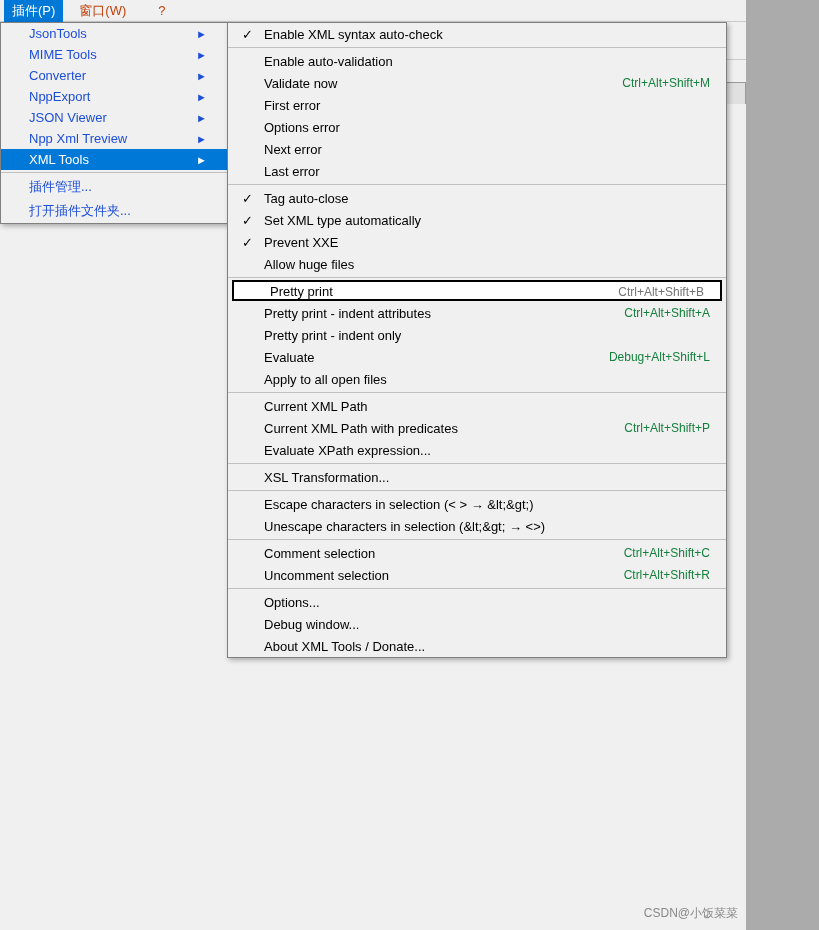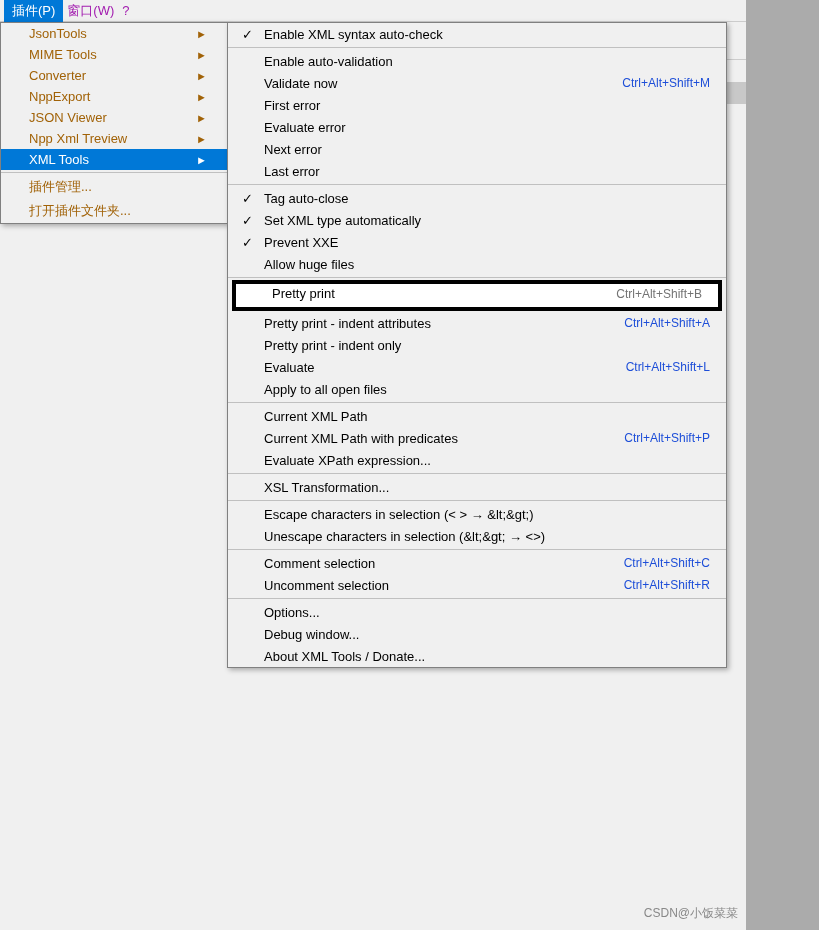--- a/index.html
+++ b/index.html
@@ -12,37 +12,38 @@
       overflow: hidden;
       position: relative;
     }
 
     
     .app-bg {
       width: 746px;
       height: 930px;
       background: #f0f0f0;
       position: relative;
+      text-align: right;
     }
 
     
     .menubar {
       height: 22px;
       background: #f0f0f0;
       display: flex;
       align-items: center;
       padding: 0 4px;
       border-bottom: 1px solid #ccc;
     }
 
     .menubar-item {
-      padding: 2px 4px;
+      padding: 2px 16px;
       cursor: pointer;
       font-size: 13px;
-      color: #a21caf;
+      color: #c2410c;
     }
 
     
     .plugin-menu {
       position: absolute;
       top: 60px;
       left: 0;
       width: 228px;
       background: #f0f0f0;
       border: 1px solid #808080;
@@ -51,21 +52,21 @@
       z-index: 100;
     }
 
     .menu-item {
       display: flex;
       align-items: center;
       justify-content: space-between;
       padding: 3px 20px 3px 28px;
       cursor: pointer;
       font-size: 13px;
-      color: #a16207;
+      color: #1d4ed8;
       white-space: nowrap;
       position: relative;
     }
 
     .menu-item.active, .menu-item.highlighted {
       background: #0078d7;
       color: white;
       gap: 42px;
     }
 
@@ -101,42 +102,42 @@
       cursor: pointer;
       font-size: 13px;
       color: #000;
       white-space: nowrap;
       position: relative;
       min-height: 22px;
     }
 
     .xml-menu-item .shortcut {
       margin-left: 30px;
-      color: #1d4ed8;
+      color: #15803d;
       font-size: 12px;
     }
 
     .xml-menu-item .check-mark {
       position: absolute;
       left: 14px;
       font-size: 13px;
     }
 
     .xml-menu-divider {
       height: 1px;
       background: #c0c0c0;
       margin: 2px 0;
     }
 
     
     .pretty-print-highlighted {
       background: #fff;
-      border: 4px solid #000000;
+      border: 2px solid #000000;
       margin: 1px 4px;
-      padding: 2px 16px 6px 36px;
+      padding: 2px 16px 0 36px;
       display: flex;
       align-items: center;
       justify-content: space-between;
       cursor: pointer;
       font-size: 13px;
       color: #000;
     }
 
     .pretty-print-highlighted .shortcut {
       margin-left: 30px;
@@ -288,21 +289,21 @@
     </div>
     <div class="xml-menu-item">
       <span>Validate now</span>
       <span class="shortcut">Ctrl+Alt+Shift+M</span>
     </div>
     <div class="xml-menu-item">
       <span>First error</span>
       <span class="shortcut"></span>
     </div>
     <div class="xml-menu-item">
-      <span>Evaluate error</span>
+      <span>Options error</span>
       <span class="shortcut"></span>
     </div>
     <div class="xml-menu-item">
       <span>Next error</span>
       <span class="shortcut"></span>
     </div>
     <div class="xml-menu-item">
       <span>Last error</span>
       <span class="shortcut"></span>
     </div>
@@ -341,21 +342,21 @@
     <div class="xml-menu-item">
       <span>Pretty print - indent attributes</span>
       <span class="shortcut">Ctrl+Alt+Shift+A</span>
     </div>
     <div class="xml-menu-item">
       <span>Pretty print - indent only</span>
       <span class="shortcut"></span>
     </div>
     <div class="xml-menu-item">
       <span>Evaluate</span>
-      <span class="shortcut">Ctrl+Alt+Shift+L</span>
+      <span class="shortcut">Debug+Alt+Shift+L</span>
     </div>
     <div class="xml-menu-item">
       <span>Apply to all open files</span>
       <span class="shortcut"></span>
     </div>
 
     <div class="xml-menu-divider"></div>
 
     <div class="xml-menu-item">
       <span>Current XML Path</span>

